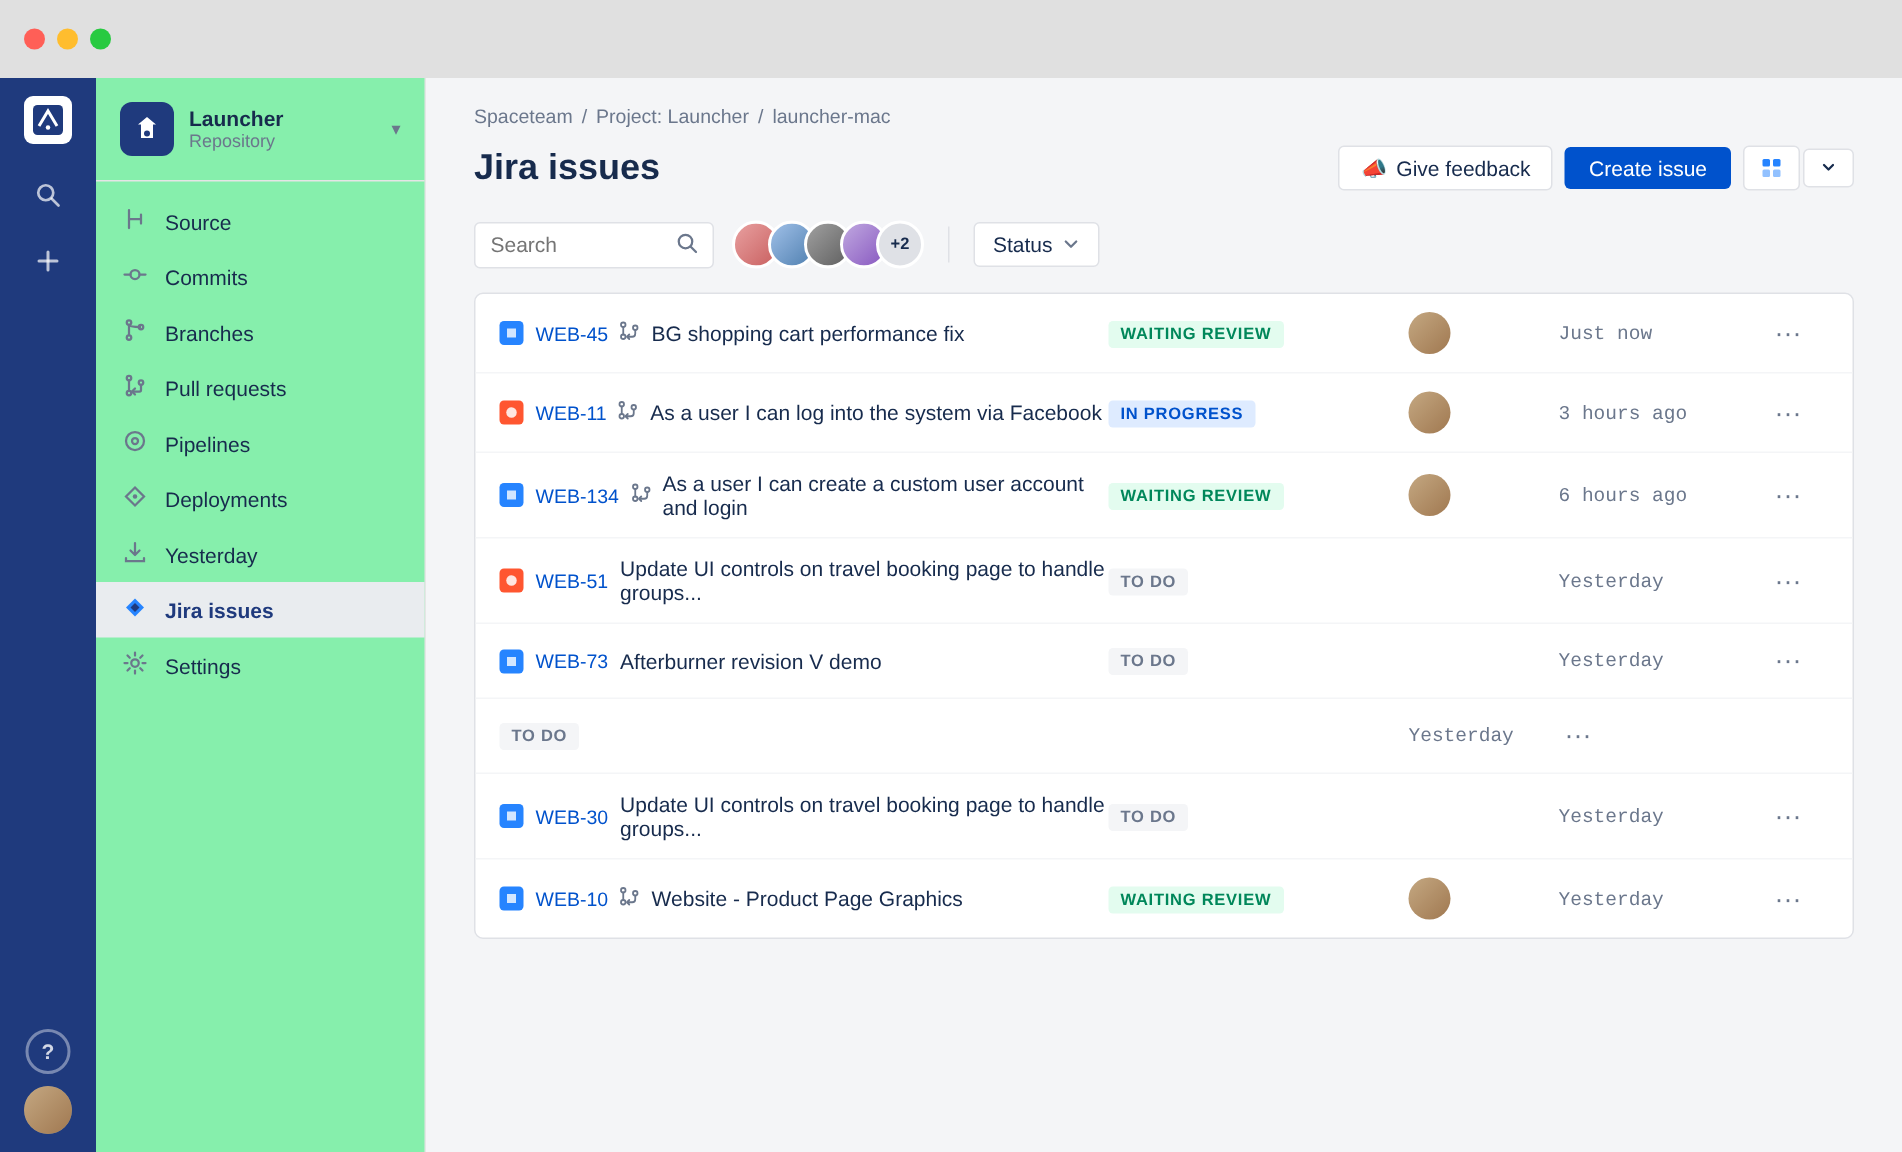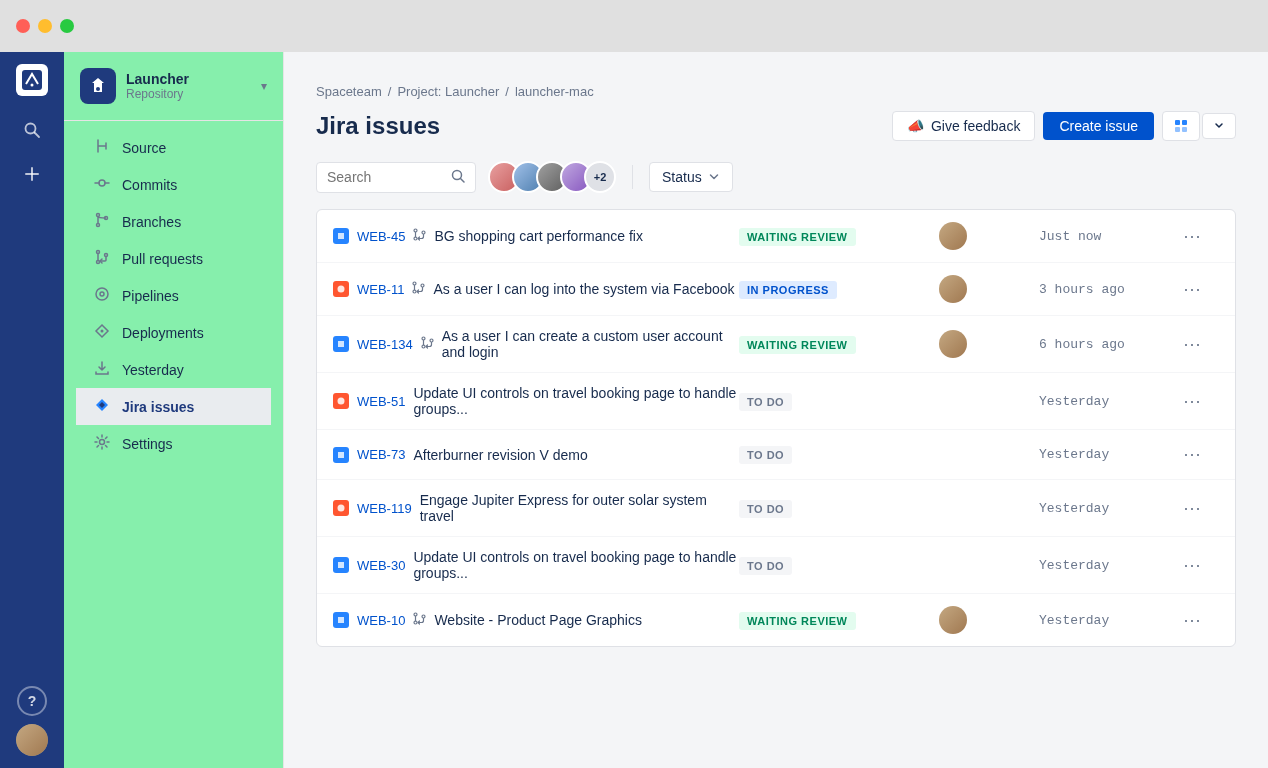--- a/index.html
+++ b/index.html
@@ -24,29 +24,29 @@
 
     
     .main-sidebar { width: 220px; background: #86efac; border-right: 1px solid #e5e5e5; display: flex; flex-direction: column; }
     .sidebar-repo { display: flex; align-items: center; padding: 16px; border-bottom: 1px solid #e5e5e5; gap: 10px; cursor: pointer; }
     .repo-icon { width: 36px; height: 36px; background: #1f3a7d; border-radius: 8px; display: flex; align-items: center; justify-content: center; color: white; font-size: 18px; flex-shrink: 0; }
     .repo-info { flex: 1; }
     .repo-name { font-weight: 700; font-size: 14px; color: #172b4d; }
     .repo-type { font-size: 12px; color: #6b778c; }
     .chevron-icon { color: #6b778c; font-size: 12px; }
 
-    .sidebar-nav { padding: 8px 12px; }
+    .sidebar-nav { padding: 8px 0; }
     .sidebar-item { display: flex; align-items: center; gap: 10px; padding: 9px 16px; cursor: pointer; color: #172b4d; font-size: 14px; border-radius: 0; text-decoration: none; }
     .sidebar-item.active { background: #e9ecef; font-weight: 600; color: #1f3a7d; }
     .sidebar-item .item-icon { width: 20px; text-align: center; color: #6b778c; font-size: 14px; }
     .sidebar-item.active .item-icon { color: #1f3a7d; }
 
     
     .content { flex: 1; background: #f4f5f7; overflow-y: auto; }
-    .content-inner { padding: 32px 32px; }
+    .content-inner { padding: 18px 32px; }
 
     
     .breadcrumb { font-size: 13px; color: #6b778c; margin-bottom: 12px; display: flex; align-items: center; gap: 6px; }
     .breadcrumb a { color: #6b778c; text-decoration: none; }
     .breadcrumb-sep { color: #6b778c; }
 
     
     .page-header { display: flex; align-items: center; justify-content: space-between; margin-bottom: 20px; }
     .page-title { font-size: 24px; font-weight: 700; color: #172b4d; }
     .header-actions { display: flex; align-items: center; gap: 8px; }
@@ -420,29 +420,20 @@
             <a href="#" class="issue-key">WEB-73</a>
             <span class="issue-title">Afterburner revision V demo</span>
           </div>
           <div><span class="status-badge status-todo">TO DO</span></div>
           <div class="assignee-cell"></div>
           <div class="last-updated">Yesterday</div>
           <div><button class="more-btn">···</button></div>
         </div>
 
         <div class="table-row">
-          <div class="issue-cell">
-            <div class="issue-type-icon issue-type-bug">
-              <svg width="10" height="10" viewBox="0 0 10 10">
-                  <circle cx="5" cy="5" r="3.5" fill="white" opacity="0.85"></circle>
-                </svg>
-            </div>
-            <a href="#" class="issue-key">WEB-119</a>
-            <span class="issue-title">Engage Jupiter Express for outer solar system travel</span>
-          </div>
           <div><span class="status-badge status-todo">TO DO</span></div>
           <div class="assignee-cell"></div>
           <div class="last-updated">Yesterday</div>
           <div><button class="more-btn">···</button></div>
         </div>
 
         <div class="table-row">
           <div class="issue-cell">
             <div class="issue-type-icon issue-type-story">
               <svg width="10" height="10" viewBox="0 0 10 10">

